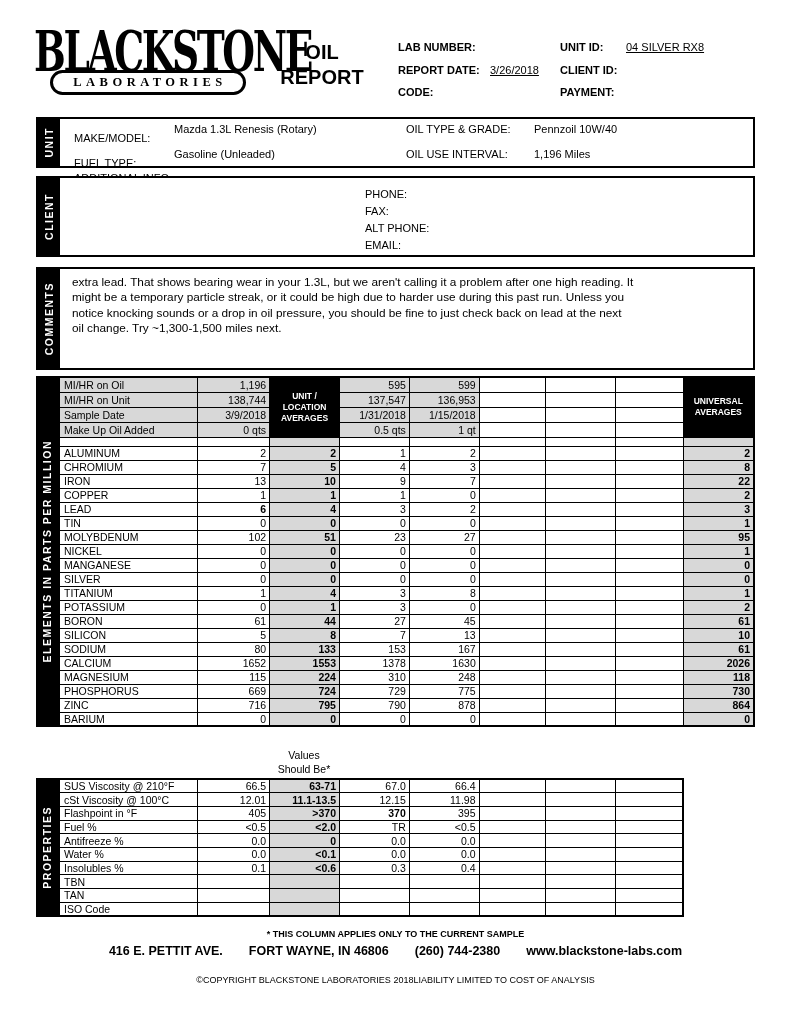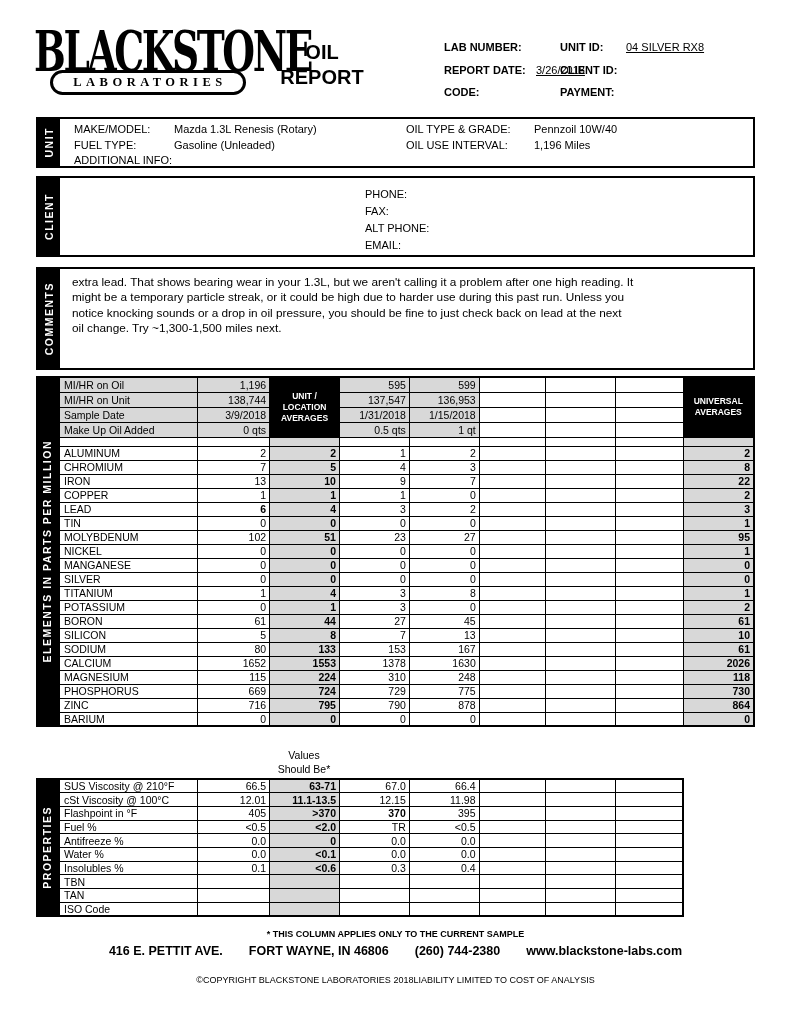--- a/index.html
+++ b/index.html
@@ -8,34 +8,34 @@
 
   
   .logo { position:absolute; left:34px; top:24px; width:230px; }
   .logo-main { font-family:"DejaVu Serif",serif; font-weight:bold; font-size:47px; letter-spacing:-3px; transform:scale(0.80,1.18); transform-origin:left center; white-space:nowrap; }
   .logo-pill { position:relative; width:196px; margin:-9px 0 0 16px; border:3px solid #000; border-radius:15px; background:#fff; text-align:center; font-weight:bold; font-size:12.5px; letter-spacing:4.5px; padding:2px 0 2px 4px;font-family:Liberation Serif, serif; }
   .logo-drip { position:absolute; left:118px; top:96px; width:7px; height:12px; background:#000; border-radius:0 0 4px 4px; }
   .report-title { position:absolute; left:262px; top:40px; width:120px; text-align:center; font-weight:bold; font-size:20px; line-height:25px; }
   .hfields { position:absolute; top:36px; font-size:11px; line-height:22.5px; }
   .hfields.l { left:398px; } .hfields.r { left:560px; }
   .hrow .hlab { font-weight:bold; display:inline-block; }
-  .hfields.l .hlab { min-width:86px;margin-left:46px; } .hfields.r .hlab { min-width:60px; }
+  .hfields.l .hlab { min-width:86px; } .hfields.r .hlab { min-width:60px; }
   .hrow .hval { display:inline-block; padding-left:6px;text-decoration:underline; }
 
   
   .box { position:absolute; left:36px; width:719px; border:2px solid #000; background:#fff; }
   .vtab { position:absolute; left:0; top:0; bottom:0; width:22px; background:#000; display:flex; align-items:center; justify-content:center; }
   .vtab span { writing-mode:vertical-rl; transform:rotate(180deg); color:#fff; font-weight:bold; font-size:10.5px; letter-spacing:1.5px; white-space:nowrap; }
   .unit-box { top:117px; height:51px; }
   .client-box { top:176px; height:81px; }
   .comments-box { top:267px; height:103px; }
   .ubody { position:absolute; left:36px; top:3px; right:4px; font-size:11px; line-height:15.5px; }
   .urow { display:flex; }
   .u-left { display:flex; width:332px; }
-  .u-left .ulab { width:100px; } 
+  .u-left .ulab { width:100px;margin-top:9px; } 
   .u-right { display:flex;justify-content:flex-end; }
   .u-right .ulab { width:128px; }
   .cbody { position:absolute; left:327px; top:8px; font-size:11px; line-height:17px; }
   .combody { position:absolute; left:34px; top:6px; font-size:11.8px; line-height:15.3px; }
 
   
   .twrap { position:absolute; }
   .sample-wrap { left:36px; top:376px; width:719px; }
   .props-wrap { left:36px; top:778px; width:648px; }
   .twrap .tbl { margin-left:22px; border-collapse:collapse; table-layout:fixed; font-size:10.5px; }

